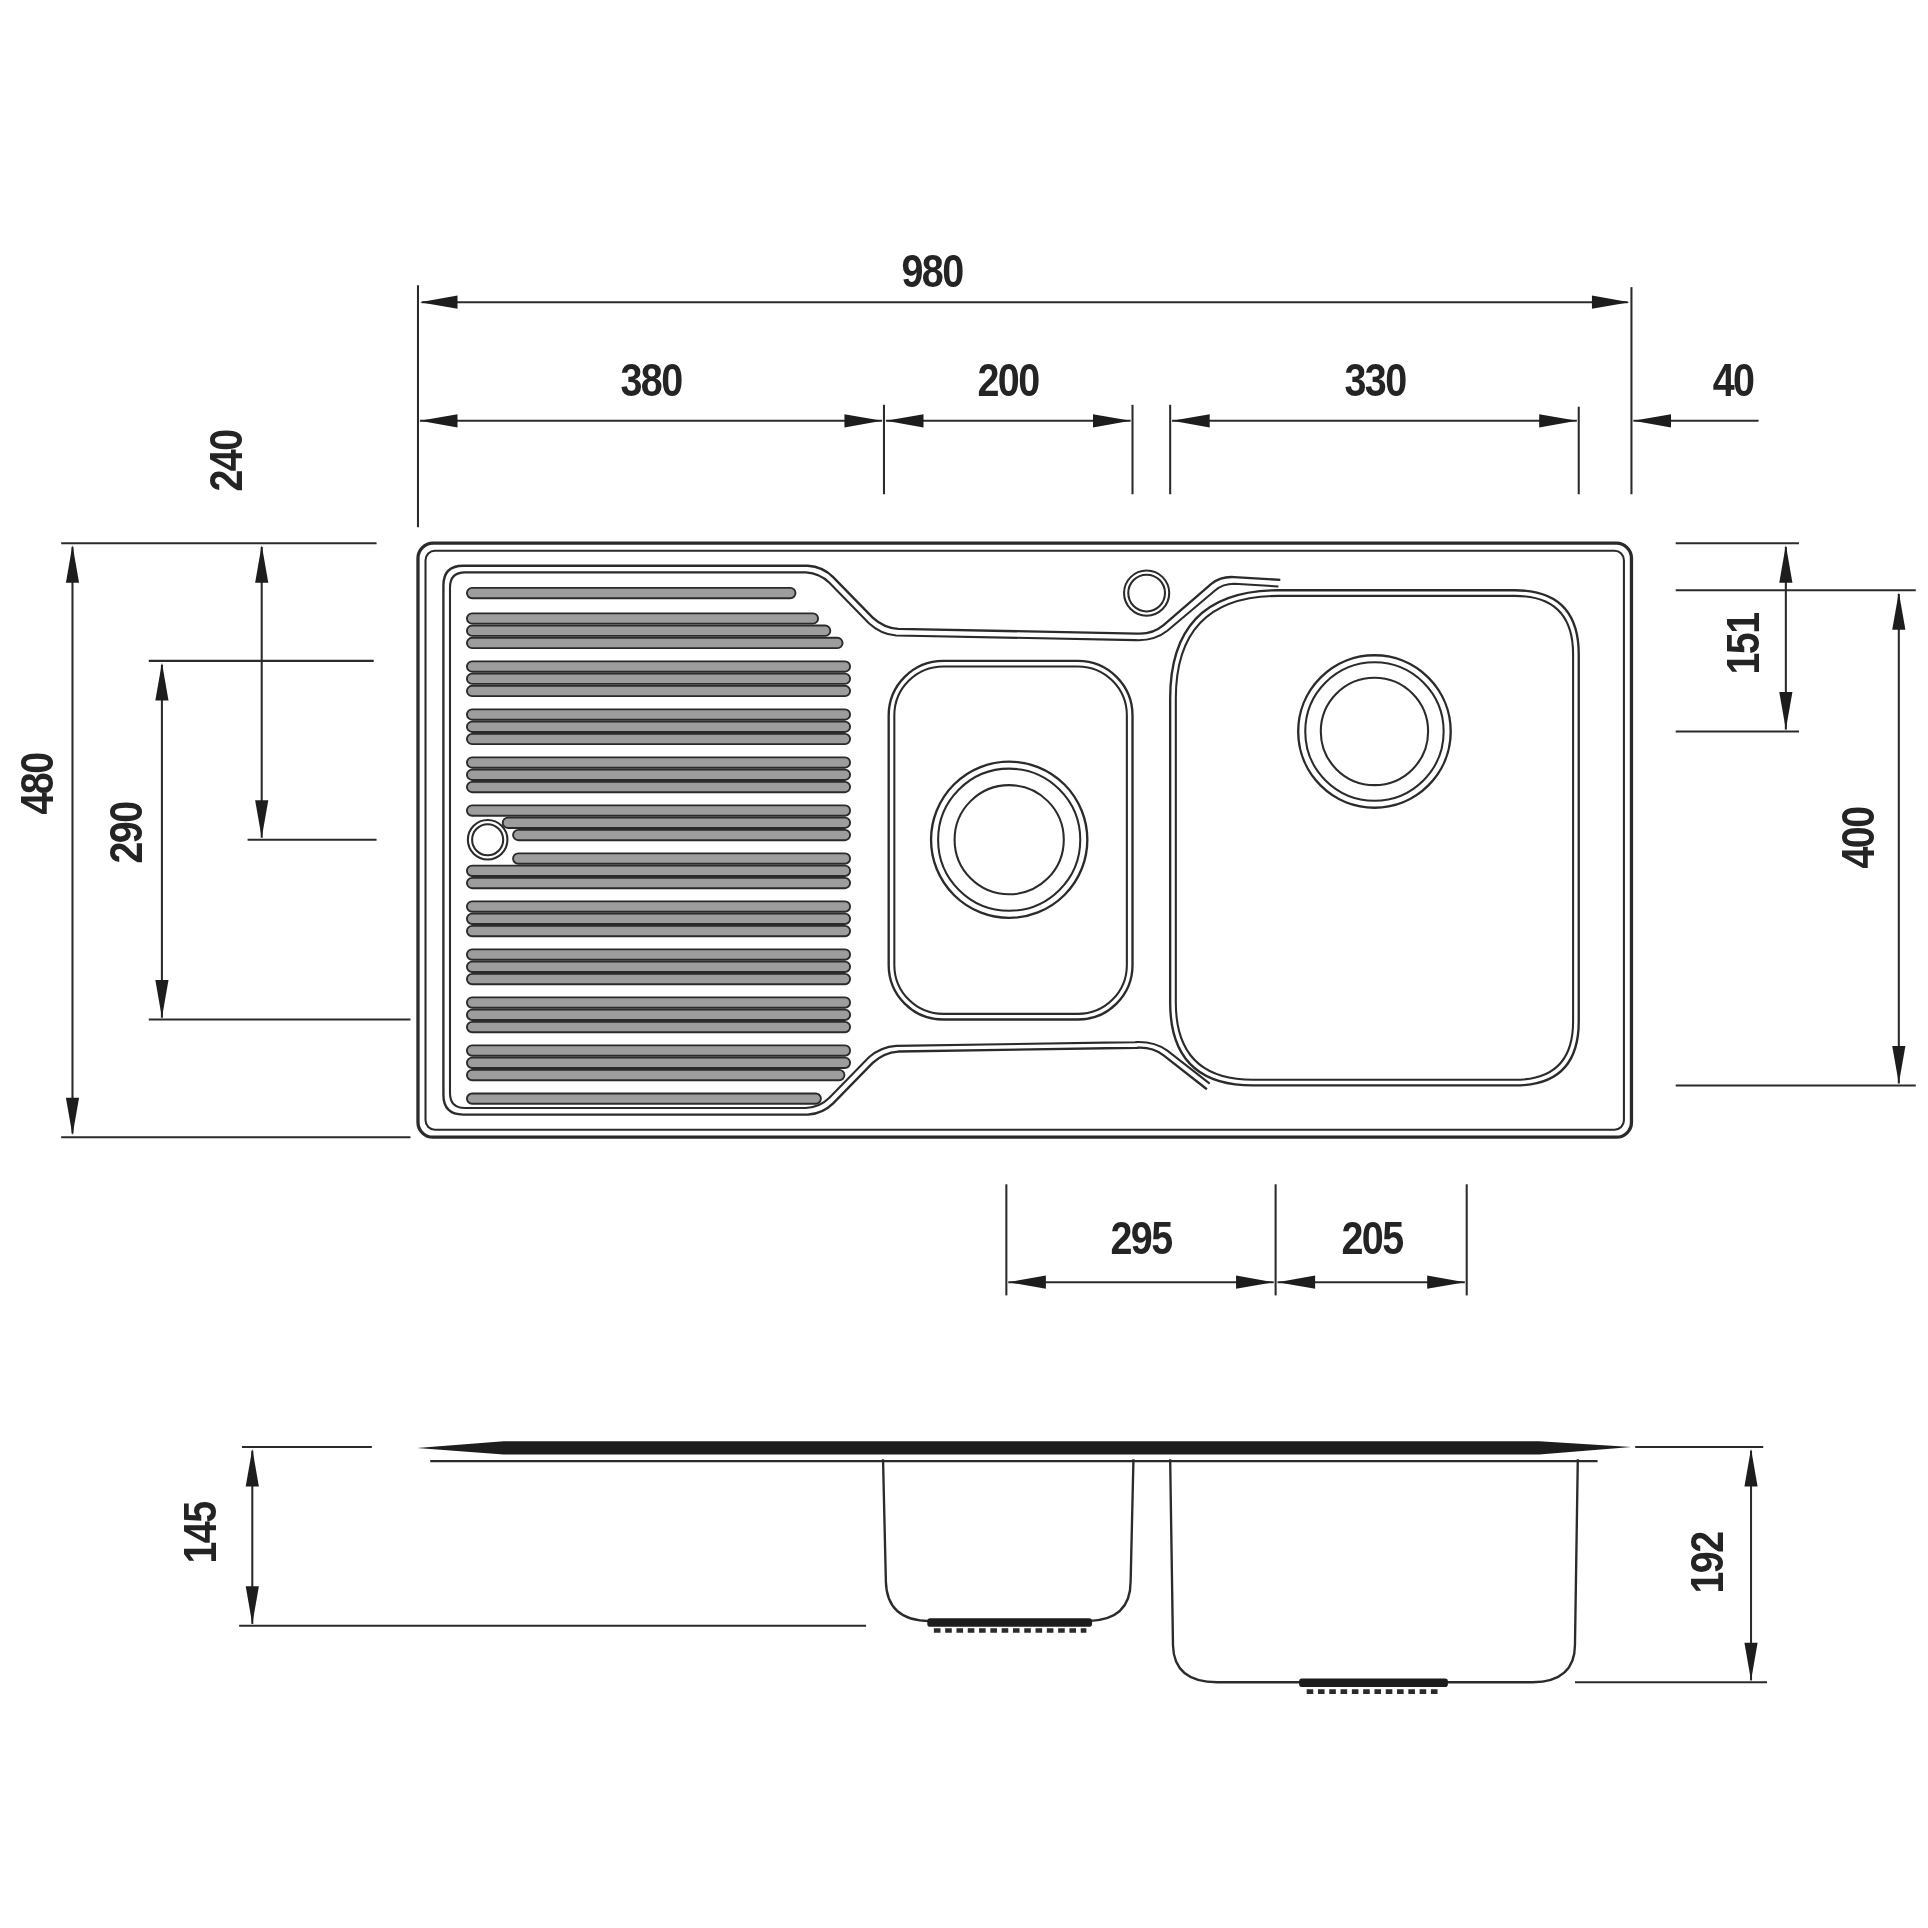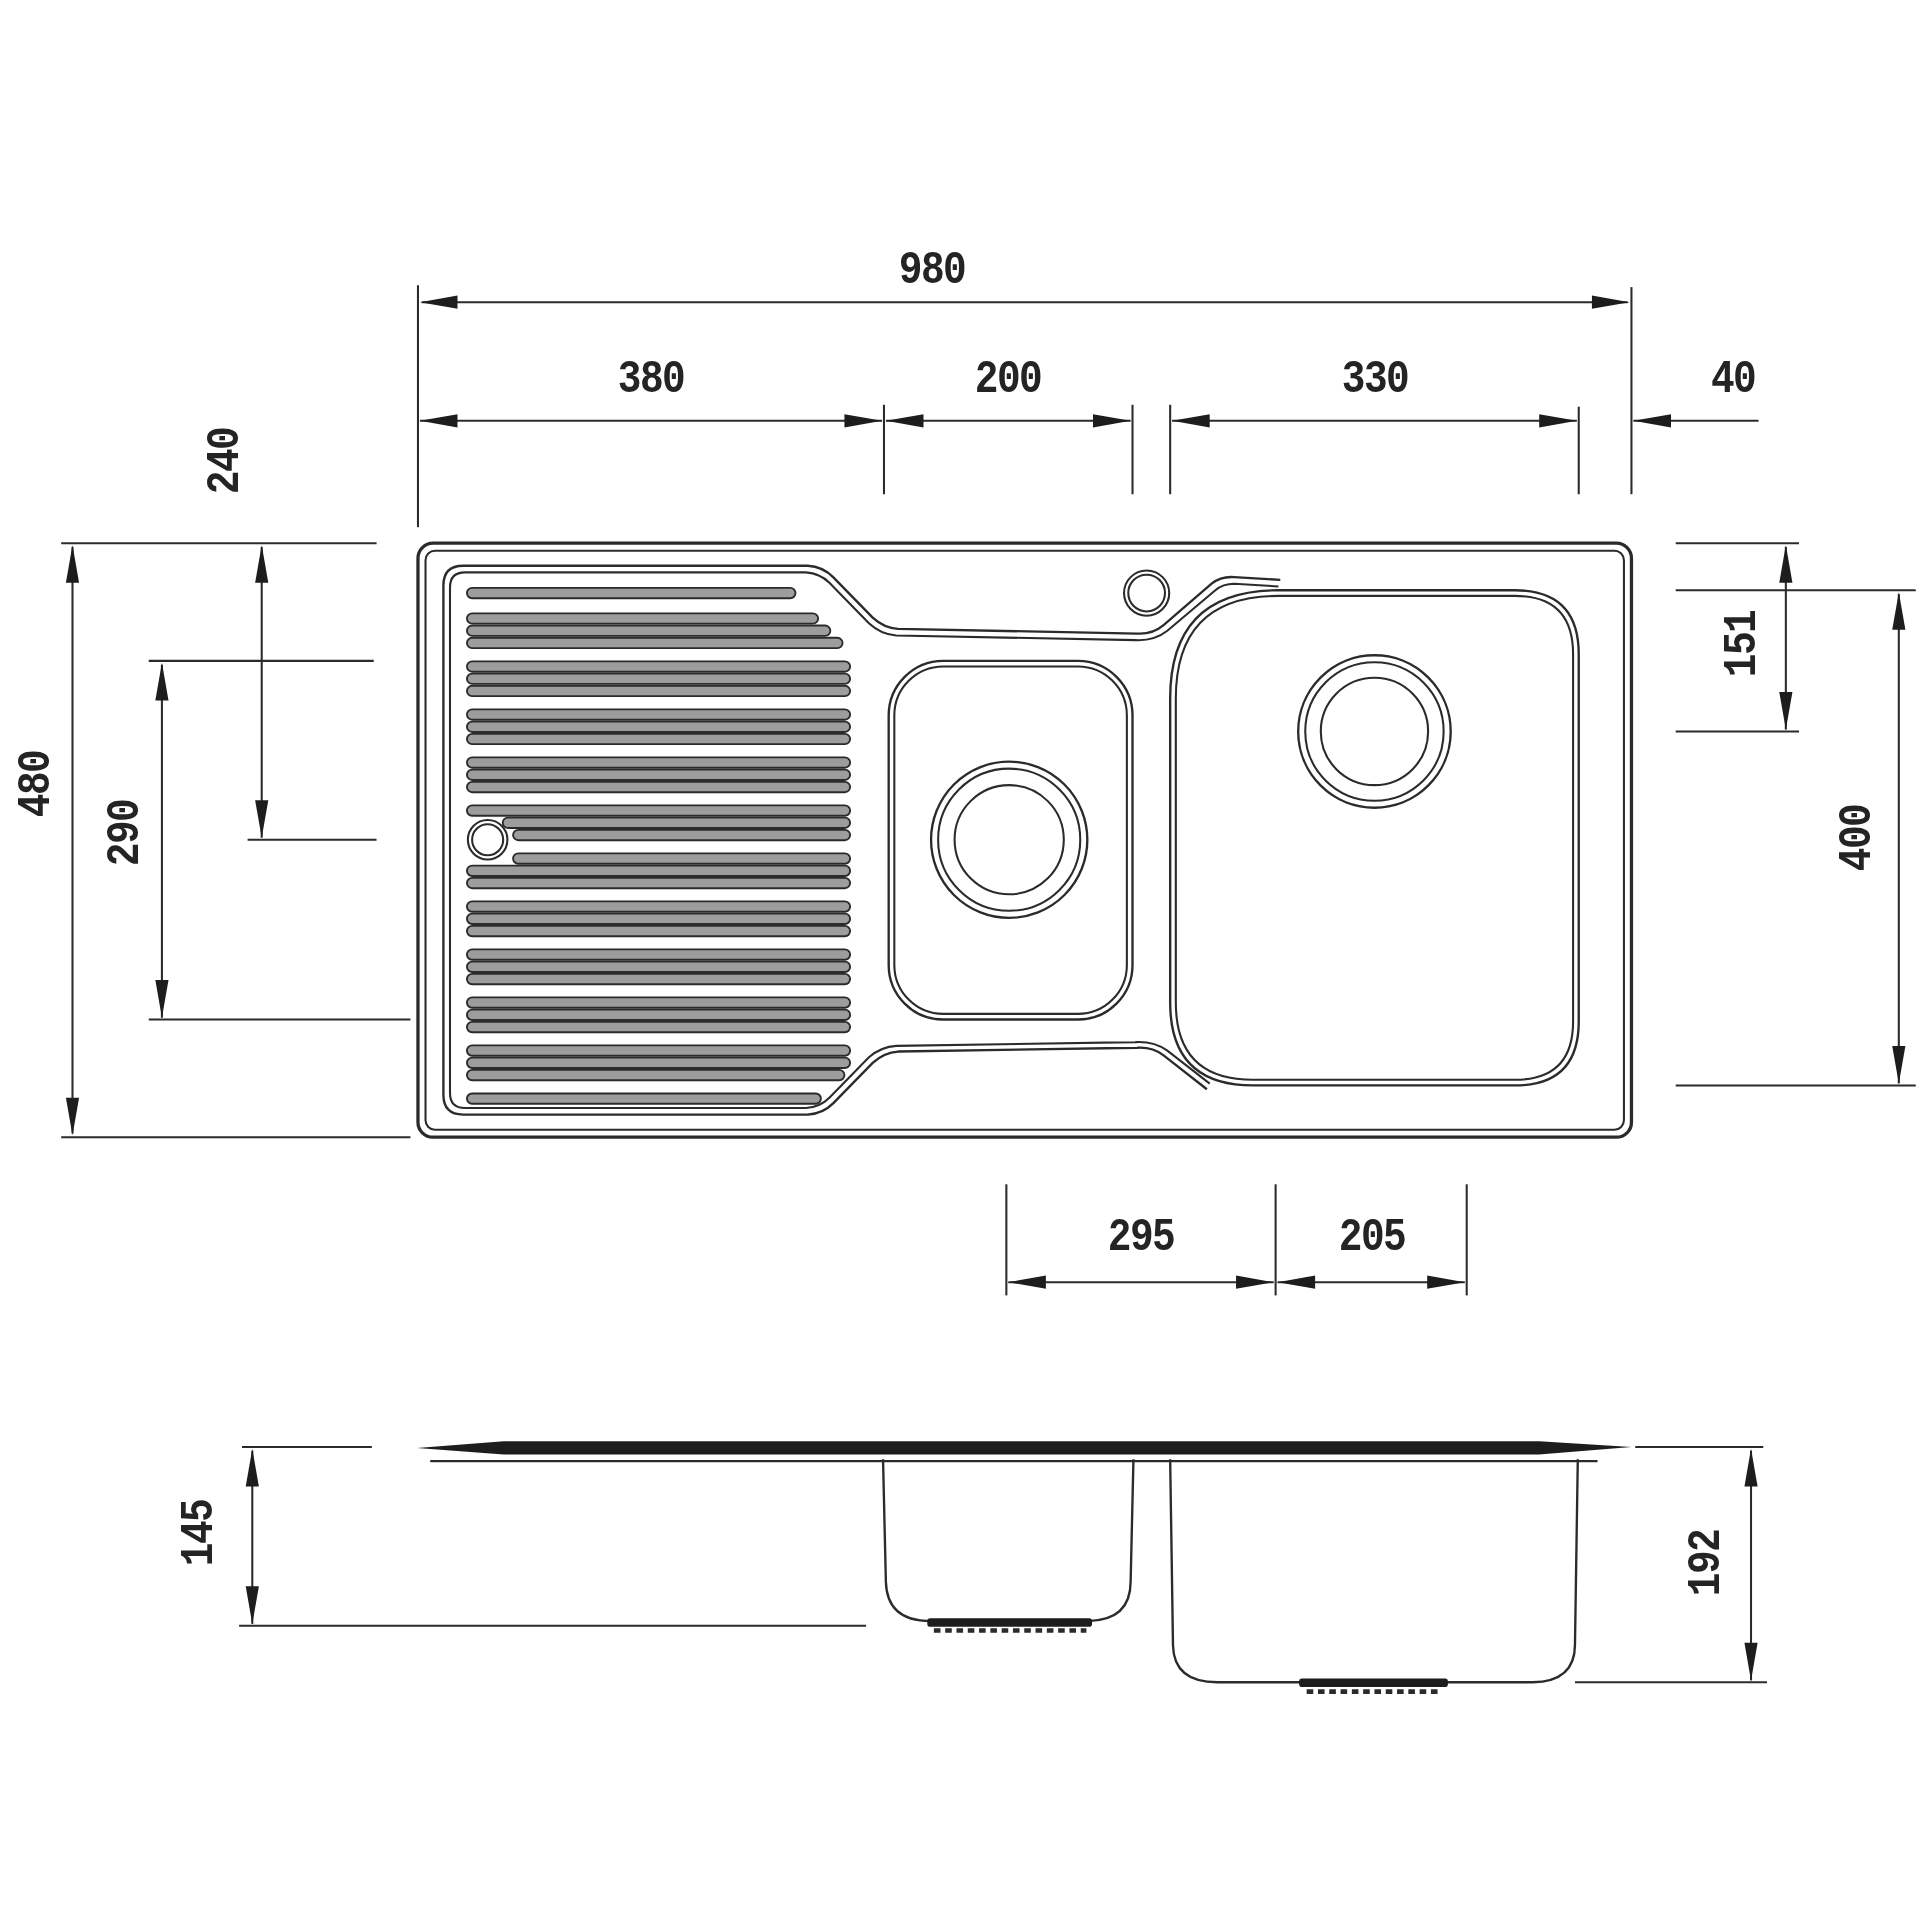--- a/index.html
+++ b/index.html
@@ -1,17 +1,17 @@
 <!DOCTYPE html>
 <html style="font-size:15px"><head>
 <meta charset="utf-8">
 <style>
   html,body{margin:0;padding:0;background:#fff;}
   .stage{position:relative;width:1928px;height:1928px;background:#fff;overflow:hidden;
-         font-family:Liberation Mono, monospace;}
+         font-family:Liberation Sans, sans-serif;}
   .stage svg{position:absolute;left:0;top:0;}
   .dim-label{position:absolute;transform:translate(-50%,-50%) scaleX(0.84);
              font-size:47px;font-weight:bold;color:#242424;letter-spacing:-1.9px;white-space:nowrap;}
   .dim-label.vert{transform:translate(-50%,-50%) rotate(-90deg) scaleX(0.84);}
   .ln{stroke:#2b2b2b;fill:none;}
   .thin{stroke-width:2.2;}
   .mid{stroke-width:2.5;}
   .thick{stroke-width:3.5;}
   .arrow{fill:#1d1d1d;stroke:none;}
   .ridge{fill:#9d9d9d;stroke:#2b2b2b;stroke-width:2;}

